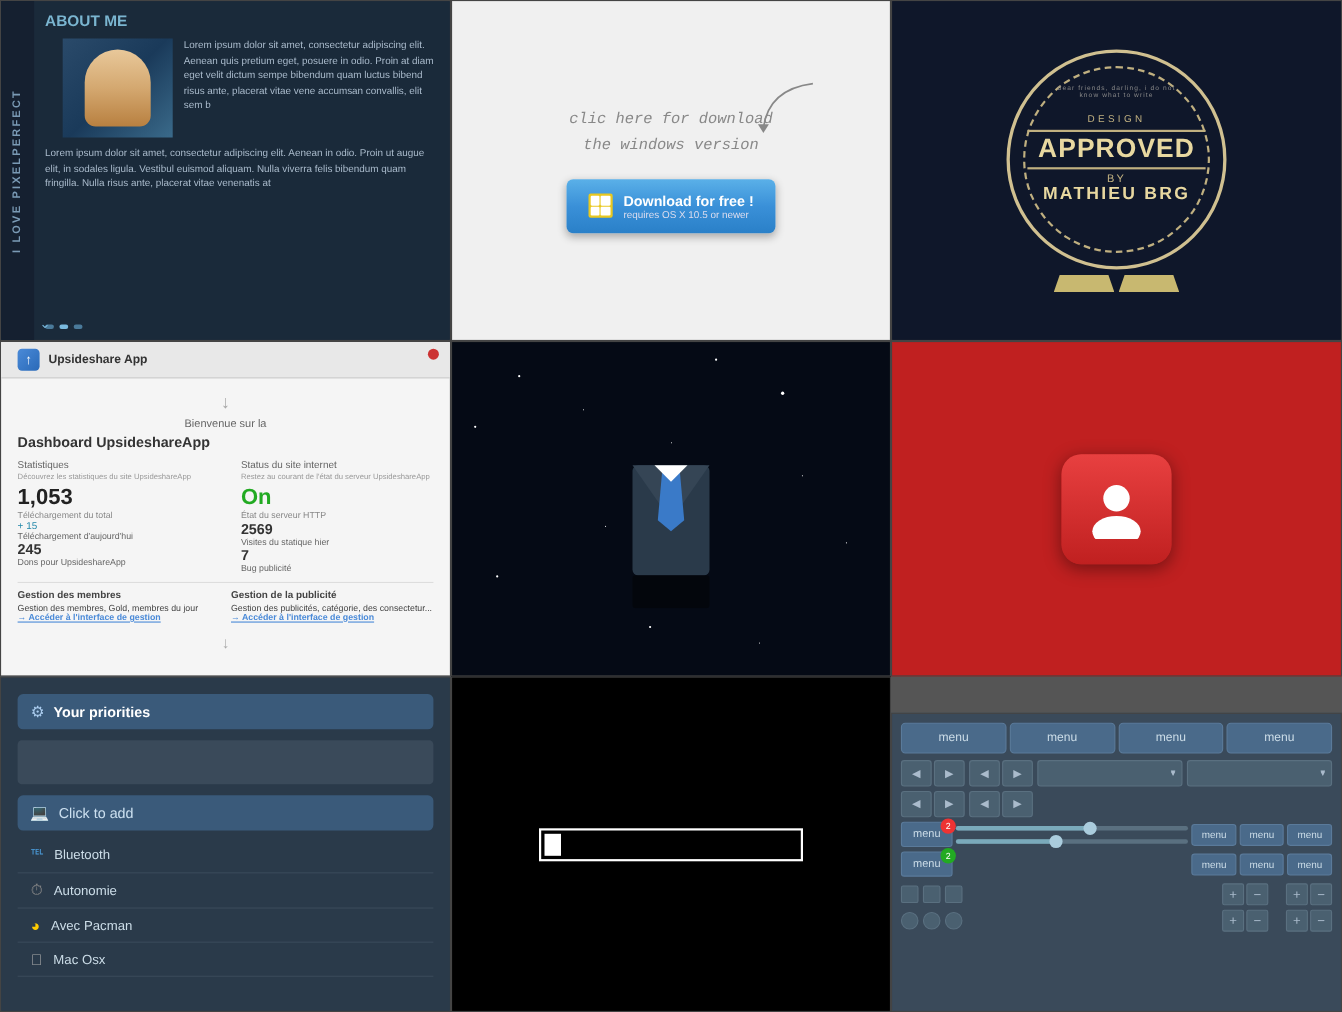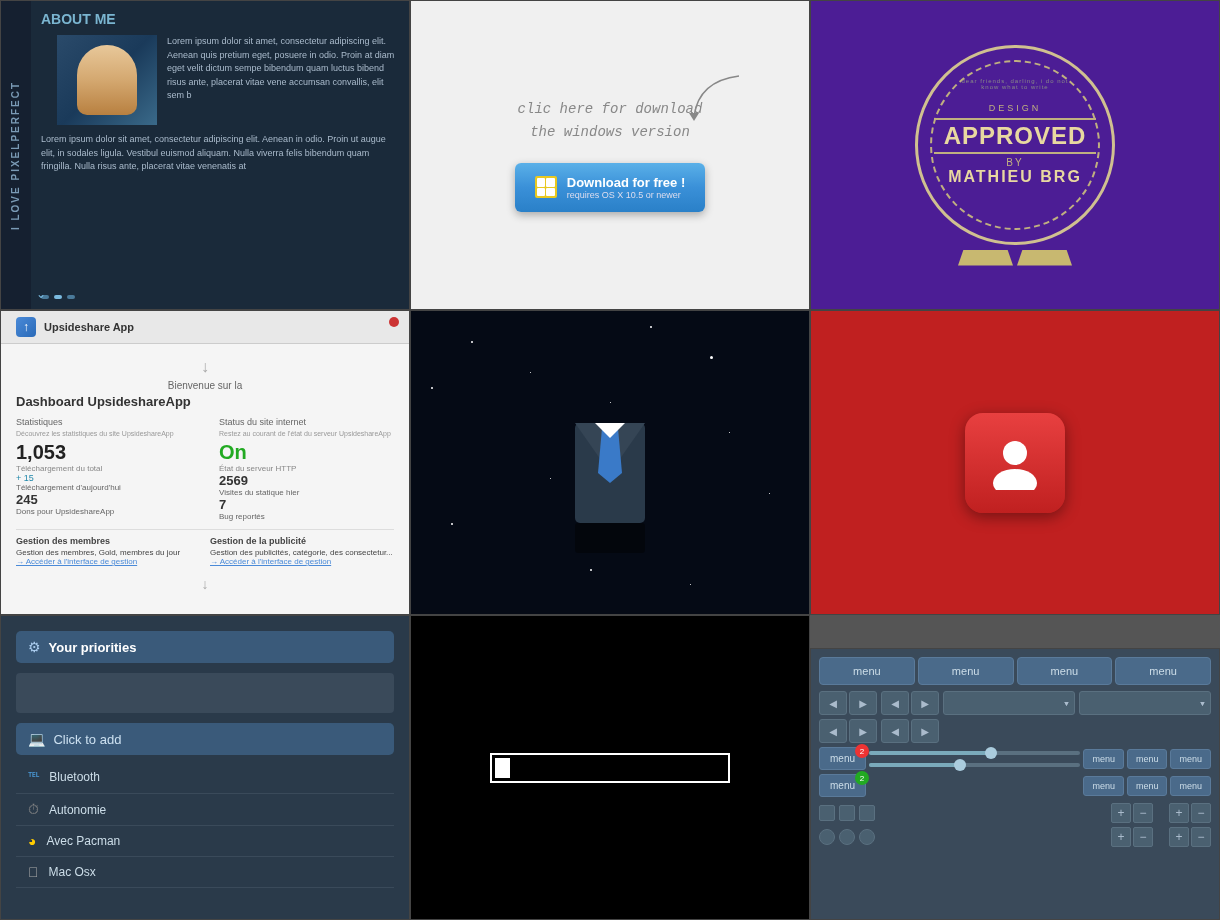--- a/index.html
+++ b/index.html
@@ -166,21 +166,21 @@
     .cell-2 .download-btn .win-icon div {
       background: white;
       border-radius: 1px;
     }
     .cell-2 .download-btn .btn-text { text-align: left; }
     .cell-2 .download-btn .btn-line1 { font-size: 13px; font-weight: bold; }
     .cell-2 .download-btn .btn-line2 { font-size: 9px; color: #dde; }
 
     
     .cell-3 {
-      background: #4c1d95;
+      background: #0f172a;
       display: flex;
       align-items: center;
       justify-content: center;
     }
     .cell-3 .badge-container {
       display: flex;
       flex-direction: column;
       align-items: center;
     }
     .cell-3 .badge-outer {
@@ -348,20 +348,21 @@
     }
     .cell-4 .manage-title {
       font-weight: bold;
       font-size: 9px;
       margin-bottom: 2px;
     }
     .cell-4 .manage-link {
       color: #4a8ad8;
       text-decoration: underline;
       cursor: pointer;
+      font-weight: bold;
     }
     .cell-4 .arrow-ind {
       display: flex;
       justify-content: center;
       color: #aaa;
       font-size: 16px;
       margin: 4px 0;
     }
 
     
@@ -754,21 +755,21 @@
           <div class="stat-sub2">Dons pour UpsideshareApp</div>
         </div>
         <div class="stat-col">
           <div class="stat-label">Status du site internet</div>
           <div style="font-size:7px; color:#999; margin-bottom:4px;">Restez au courant de l'état du serveur UpsideshareApp</div>
           <div class="stat-num green">On</div>
           <div class="stat-sub">État du serveur HTTP</div>
           <div style="font-size:13px; color:#333; font-weight:bold;">2569</div>
           <div class="stat-sub2">Visites du statique hier</div>
           <div style="font-size:13px; color:#333; font-weight:bold;">7</div>
-          <div class="stat-sub2">Bug reportés</div>
+          <div class="stat-sub2">Bug publicité</div>
         </div>
       </div>
       <hr class="divider-line">
       <div class="manage-row">
         <div class="manage-col">
           <div class="manage-title">Gestion des membres</div>
           <div>Gestion des membres, Gold, membres du jour</div>
           <div class="manage-link">→ Accéder à l'interface de gestion</div>
         </div>
         <div class="manage-col">

